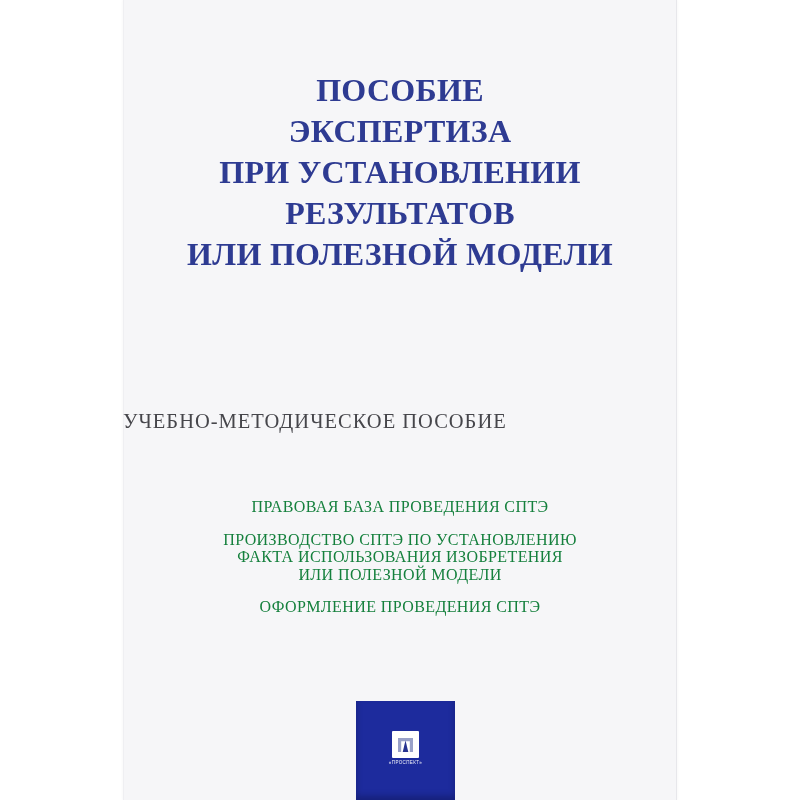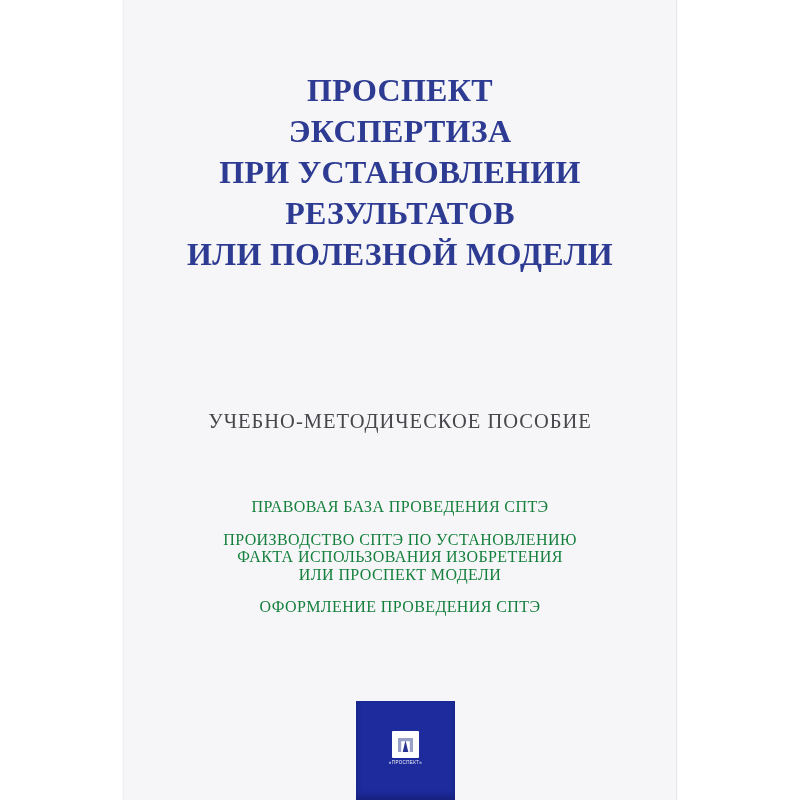--- a/index.html
+++ b/index.html
@@ -37,21 +37,21 @@
     font-size: 32px;
     line-height: 41px;
     letter-spacing: 0.3px;
     color: #2e3b92;
   }
   .book-subtitle {
     position: absolute;
     top: 410px;
     left: 0;
     right: 0;
-    text-align: center;
+    text-align: left;
     font-size: 20.5px;
     letter-spacing: 1px;
     color: #46464b;
   }
   .topics {
     position: absolute;
     top: 498px;
     left: 0;
     right: 0;
     text-align: center;
@@ -92,34 +92,34 @@
     white-space: nowrap;
   }
 </style>
 </head>
 <body>
 
 <div class="stage">
   <div class="cover">
 
     <div class="book-title">
-      <div>ПРОСПЕКТ</div>
+      <div>ПОСОБИЕ</div>
       <div>ЭКСПЕРТИЗА</div>
       <div>ПРИ УСТАНОВЛЕНИИ</div>
       <div>РЕЗУЛЬТАТОВ</div>
       <div>ИЛИ ПОЛЕЗНОЙ МОДЕЛИ</div>
     </div>
 
     <div class="book-subtitle">УЧЕБНО-МЕТОДИЧЕСКОЕ ПОСОБИЕ</div>
 
     <div class="topics">
       <div class="topic-item">ПРАВОВАЯ БАЗА ПРОВЕДЕНИЯ СПТЭ</div>
       <div class="topic-item">ПРОИЗВОДСТВО СПТЭ ПО УСТАНОВЛЕНИЮ
 ФАКТА ИСПОЛЬЗОВАНИЯ ИЗОБРЕТЕНИЯ
-ИЛИ ПРОСПЕКТ МОДЕЛИ</div>
+ИЛИ ПОЛЕЗНОЙ МОДЕЛИ</div>
       <div class="topic-item">ОФОРМЛЕНИЕ ПРОВЕДЕНИЯ СПТЭ</div>
     </div>
 
     <div class="publisher-box">
       <svg class="gate-icon" viewBox="0 0 27 27" xmlns="http://www.w3.org/2000/svg">
         <rect x="0" y="0" width="27" height="27" rx="1" fill="#ffffff"></rect>
         <path d="M6 7 H21 V21 H17.8 V10.2 H9.2 V21 H6 Z" fill="#99a1c8"></path>
         <path d="M13.5 9.6 L16.3 21 H10.7 Z" fill="#273390"></path>
       </svg>
       <div class="publisher-name">«ПРОСПЕКТ»</div>

